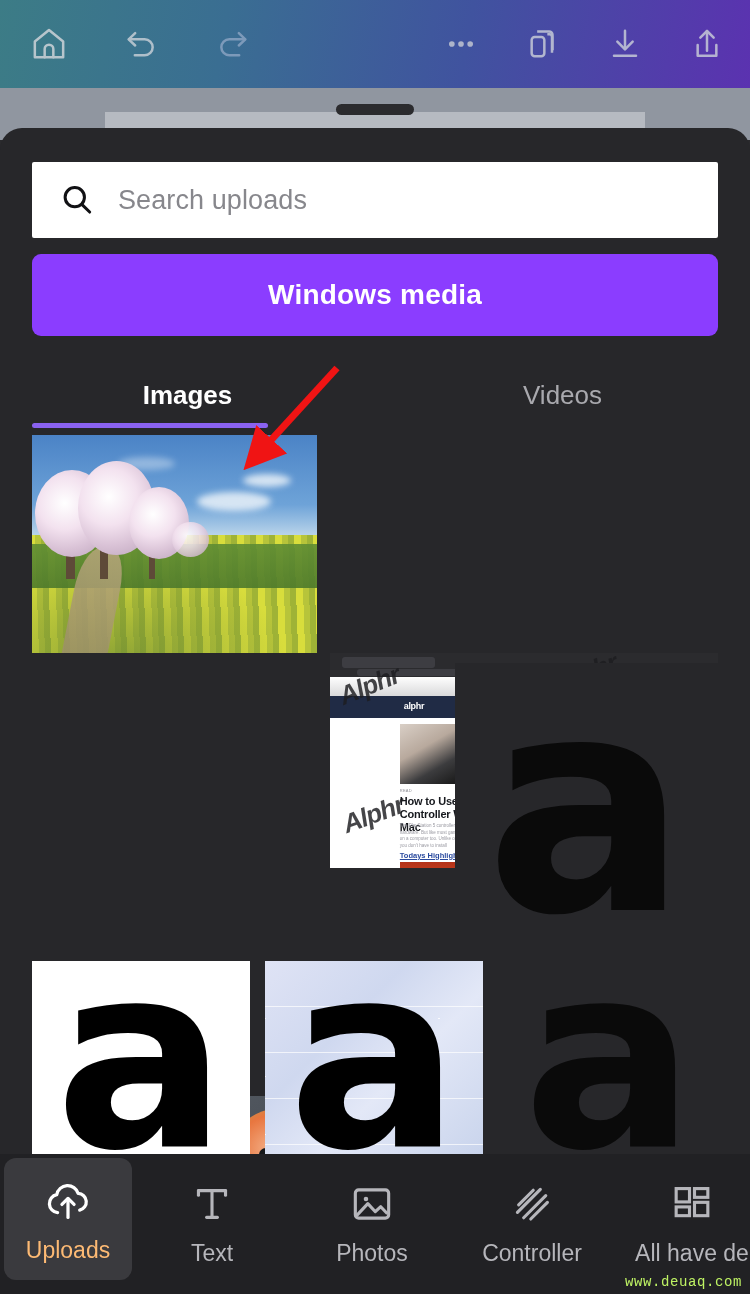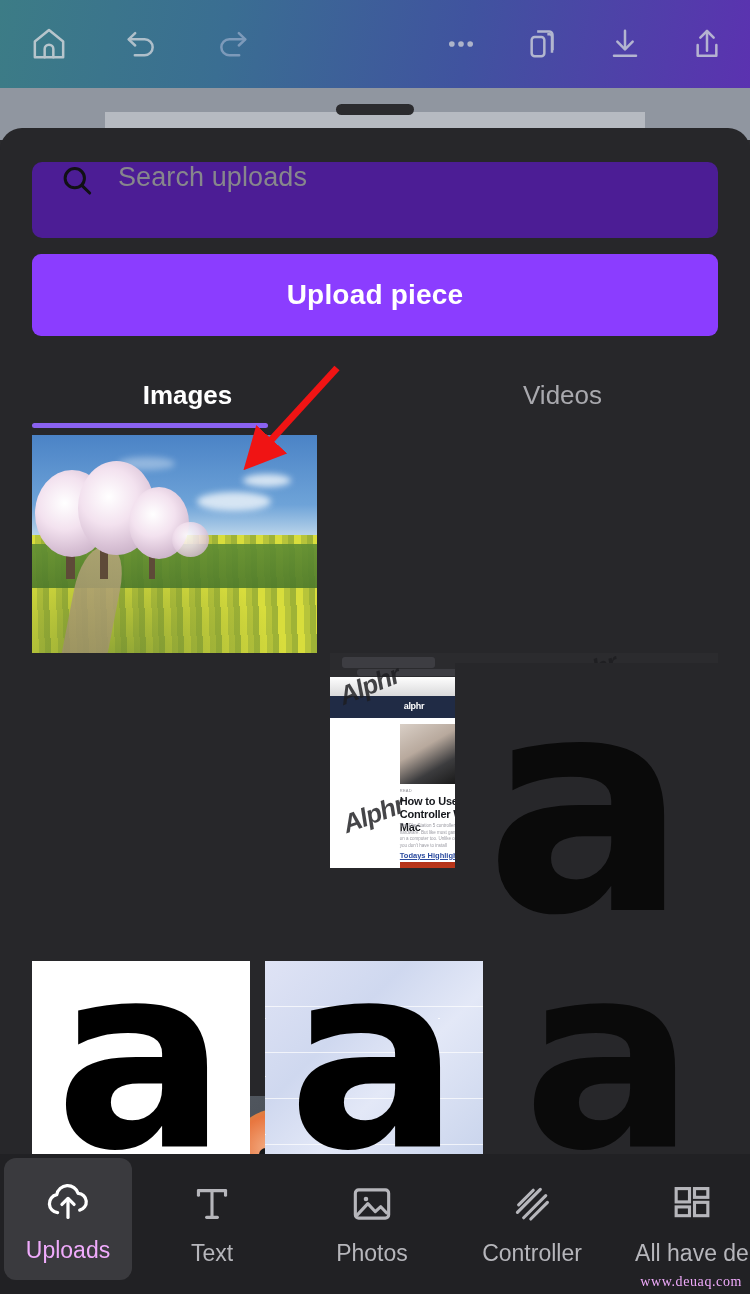--- a/index.html
+++ b/index.html
@@ -44,22 +44,22 @@
   .sheet {
     position: absolute; left: 0; top: 128px; width: 750px; height: 1026px;
     background: #27272a;
     border-top-left-radius: 22px; border-top-right-radius: 22px;
     overflow: hidden;
   }
 
   
   .search-bar {
     position: absolute; left: 32px; top: 34px; width: 686px; height: 76px;
-    background: #4c1d95; border-radius: 10px;
-    display: flex; padding: 0 26px;
+    background: #ffffff; border-radius: 2px;
+    display: flex; align-items: center; padding: 0 26px;
   }
   .search-icon { width: 38px; height: 38px; flex: 0 0 auto; }
   .search-placeholder {
     margin-left: 22px; color: #87878c; font-size: 27px; letter-spacing: .1px;
   }
 
   
   .upload-btn {
     position: absolute; left: 32px; top: 126px; width: 686px; height: 82px;
     background: #8b3dff; border-radius: 9px;
@@ -154,29 +154,29 @@
     position: absolute; left: 0; top: 1154px; width: 750px; height: 140px;
     background: #212124;
   }
   .nav-items { display: flex; height: 136px; align-items: stretch; }
   .nav-item {
     flex: 0 0 160px; display: flex; flex-direction: column;
     align-items: center; justify-content: center; gap: 10px;
     color: #b6b6bb; font-size: 23px;
   }
   .nav-item.active {
-    background: #3a3a3e; border-radius: 12px; color: #f0abfc;
+    background: #3a3a3e; border-radius: 12px; color: #fdba74;
     margin: 4px 0 10px 4px; flex: 0 0 128px;
   }
   .nav-icon { width: 52px; height: 52px; display:flex; align-items:center; justify-content:center; }
   .nav-label { white-space: nowrap; }
   .watermark {
     position: absolute; right: 8px; bottom: 4px;
-    color: #f0abfc; font-size: 14px; letter-spacing: .6px;
-    font-family: Liberation Serif, serif;
+    color: #bef264; font-size: 14px; letter-spacing: .6px;
+    font-family: Liberation Mono, monospace;
   }
 
   
   .arrow-svg { position: absolute; left: 225px; top: 358px; width: 130px; height: 130px; pointer-events: none; }
 </style>
 </head>
 <body>
 
 <div id="root">
 
@@ -243,21 +243,21 @@
     <div class="search-bar">
       <span class="search-icon">
         <svg width="38" height="38" viewBox="0 0 24 24" fill="none" stroke="#111114" stroke-width="1.9" stroke-linecap="round">
           <circle cx="10.6" cy="10.2" r="6.1"></circle>
             <path d="M15.2 14.9 20 19.6"></path>
         </svg>
       </span>
       <span class="search-placeholder">Search uploads</span>
     </div>
 
-    <button class="upload-btn">Upload piece</button>
+    <button class="upload-btn">Windows media</button>
 
     <div class="tabs">
       <div class="tab active">Images</div>
       <div class="tab">Videos</div>
     </div>
     <div class="tab-underline"></div>
 
     <div class="grid">
 
       <div class="thumb blossom" style="left:32px; top:0px; width:285px; height:218px;">

